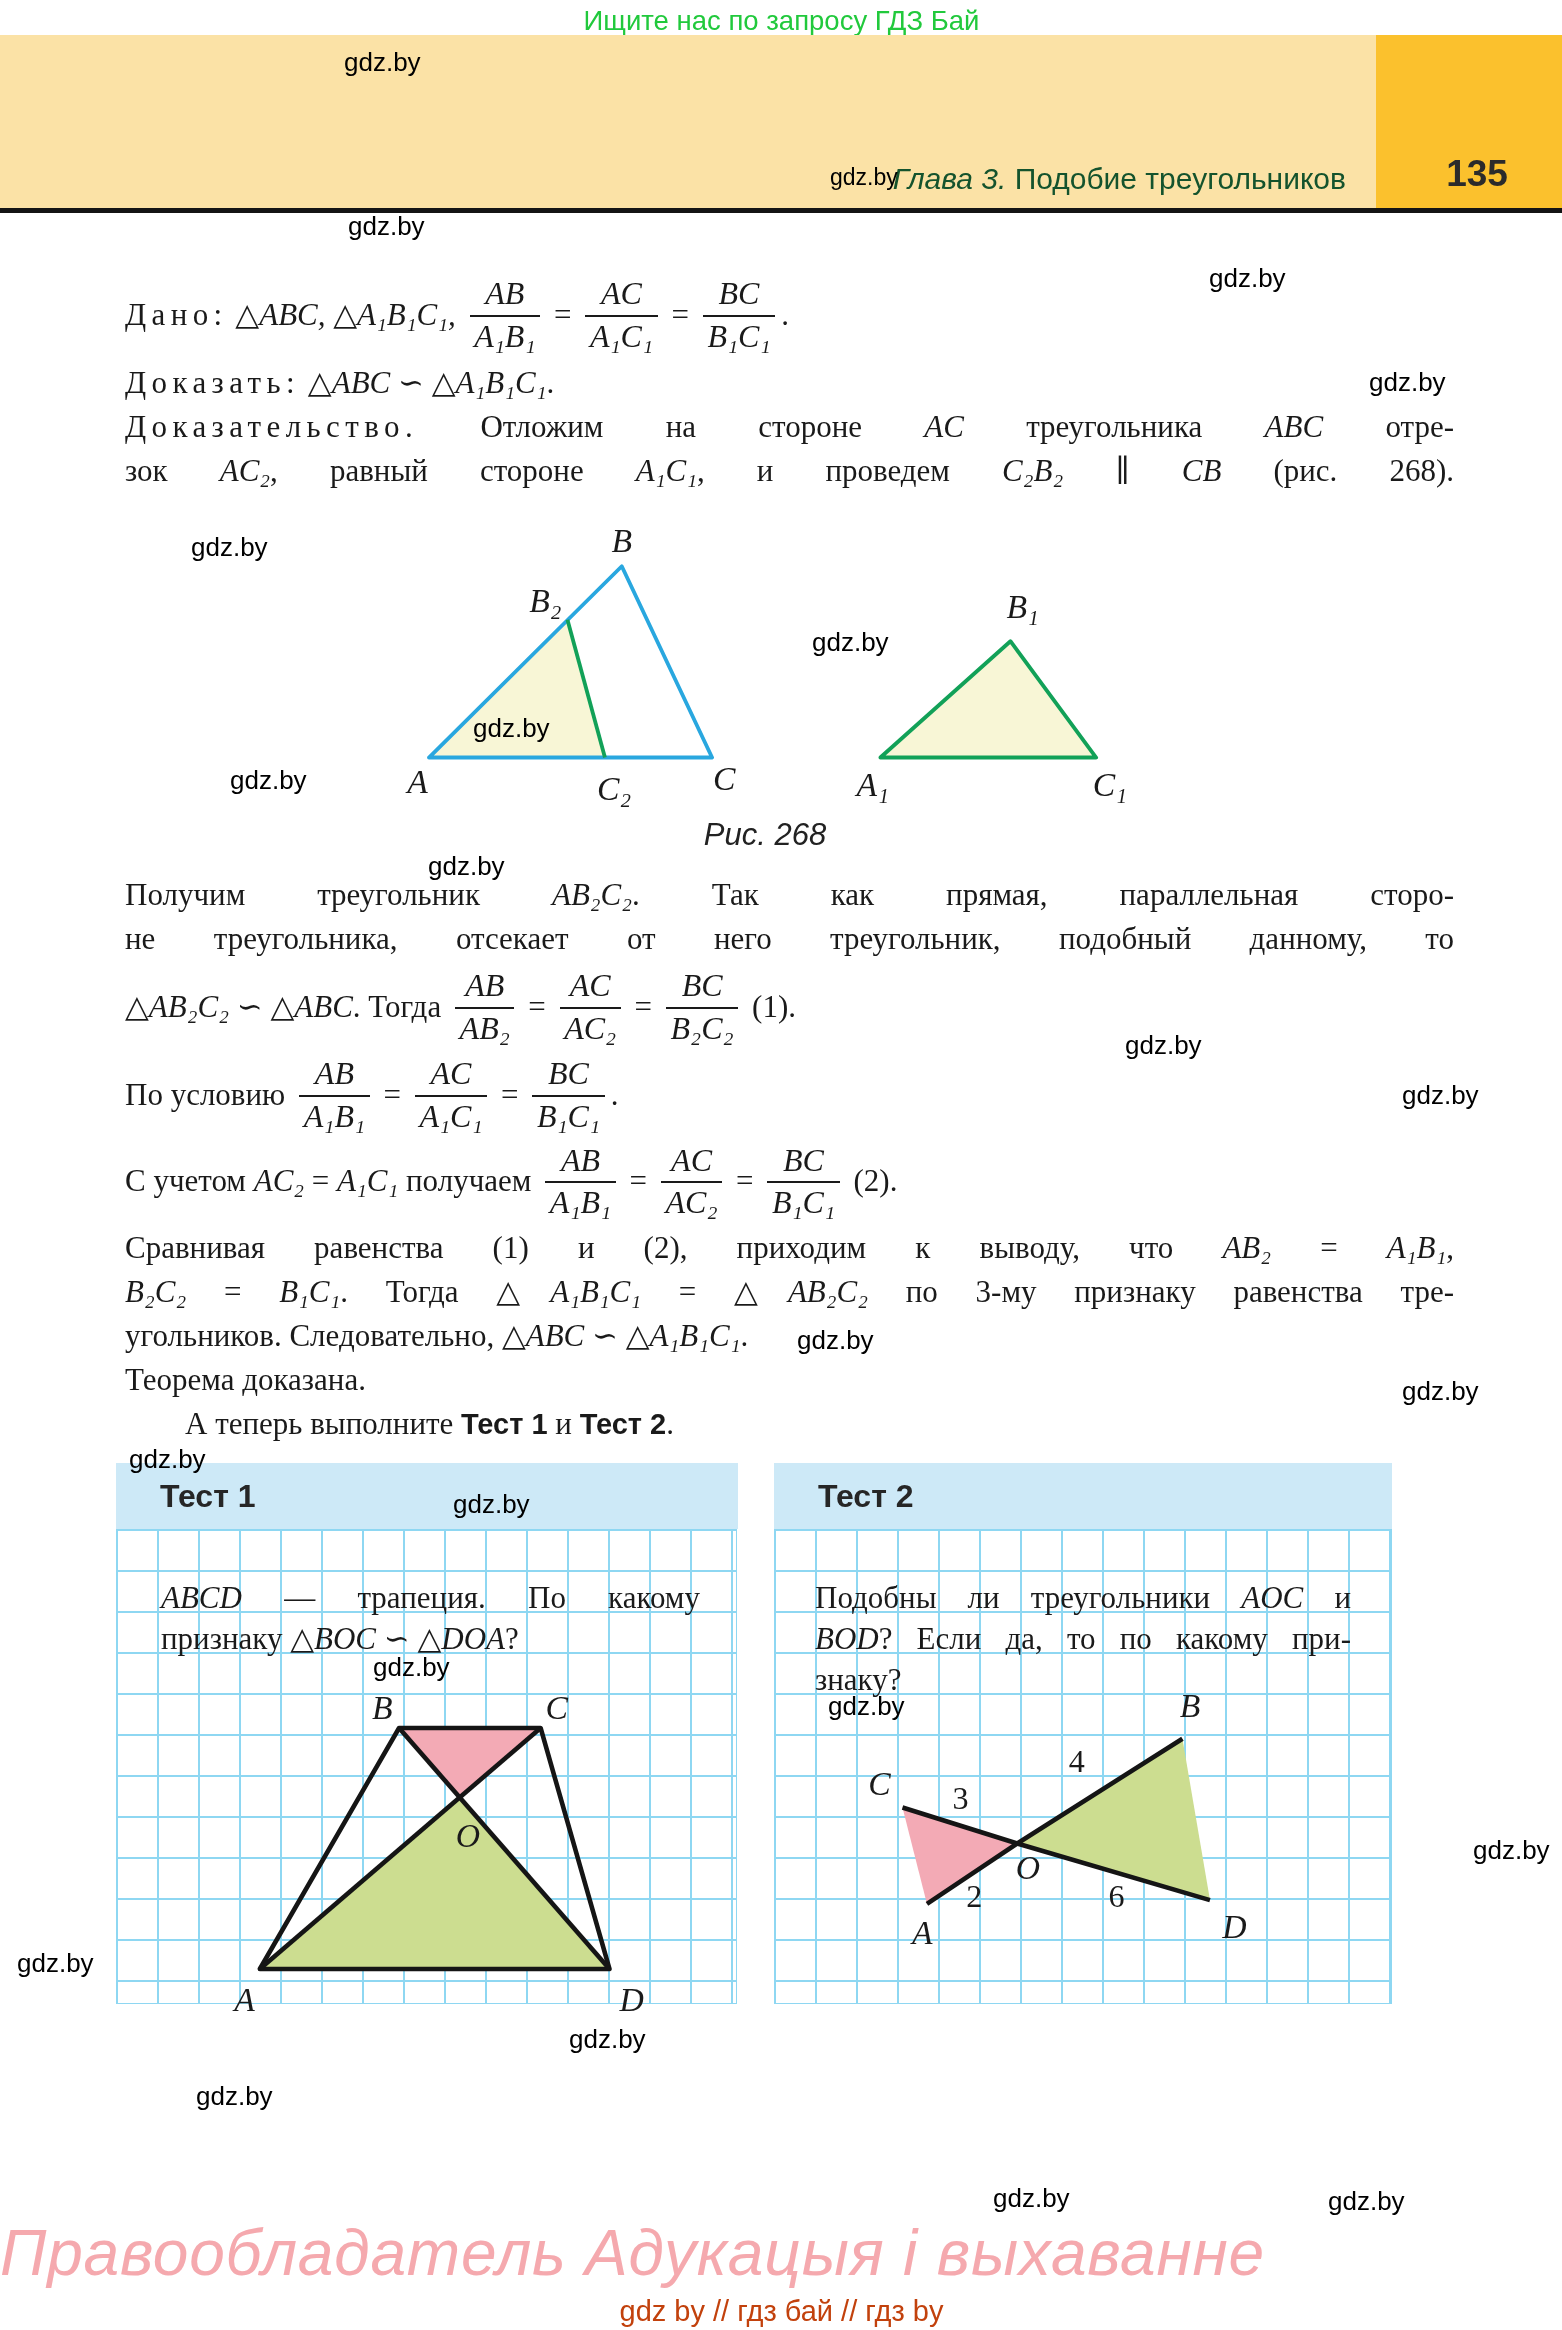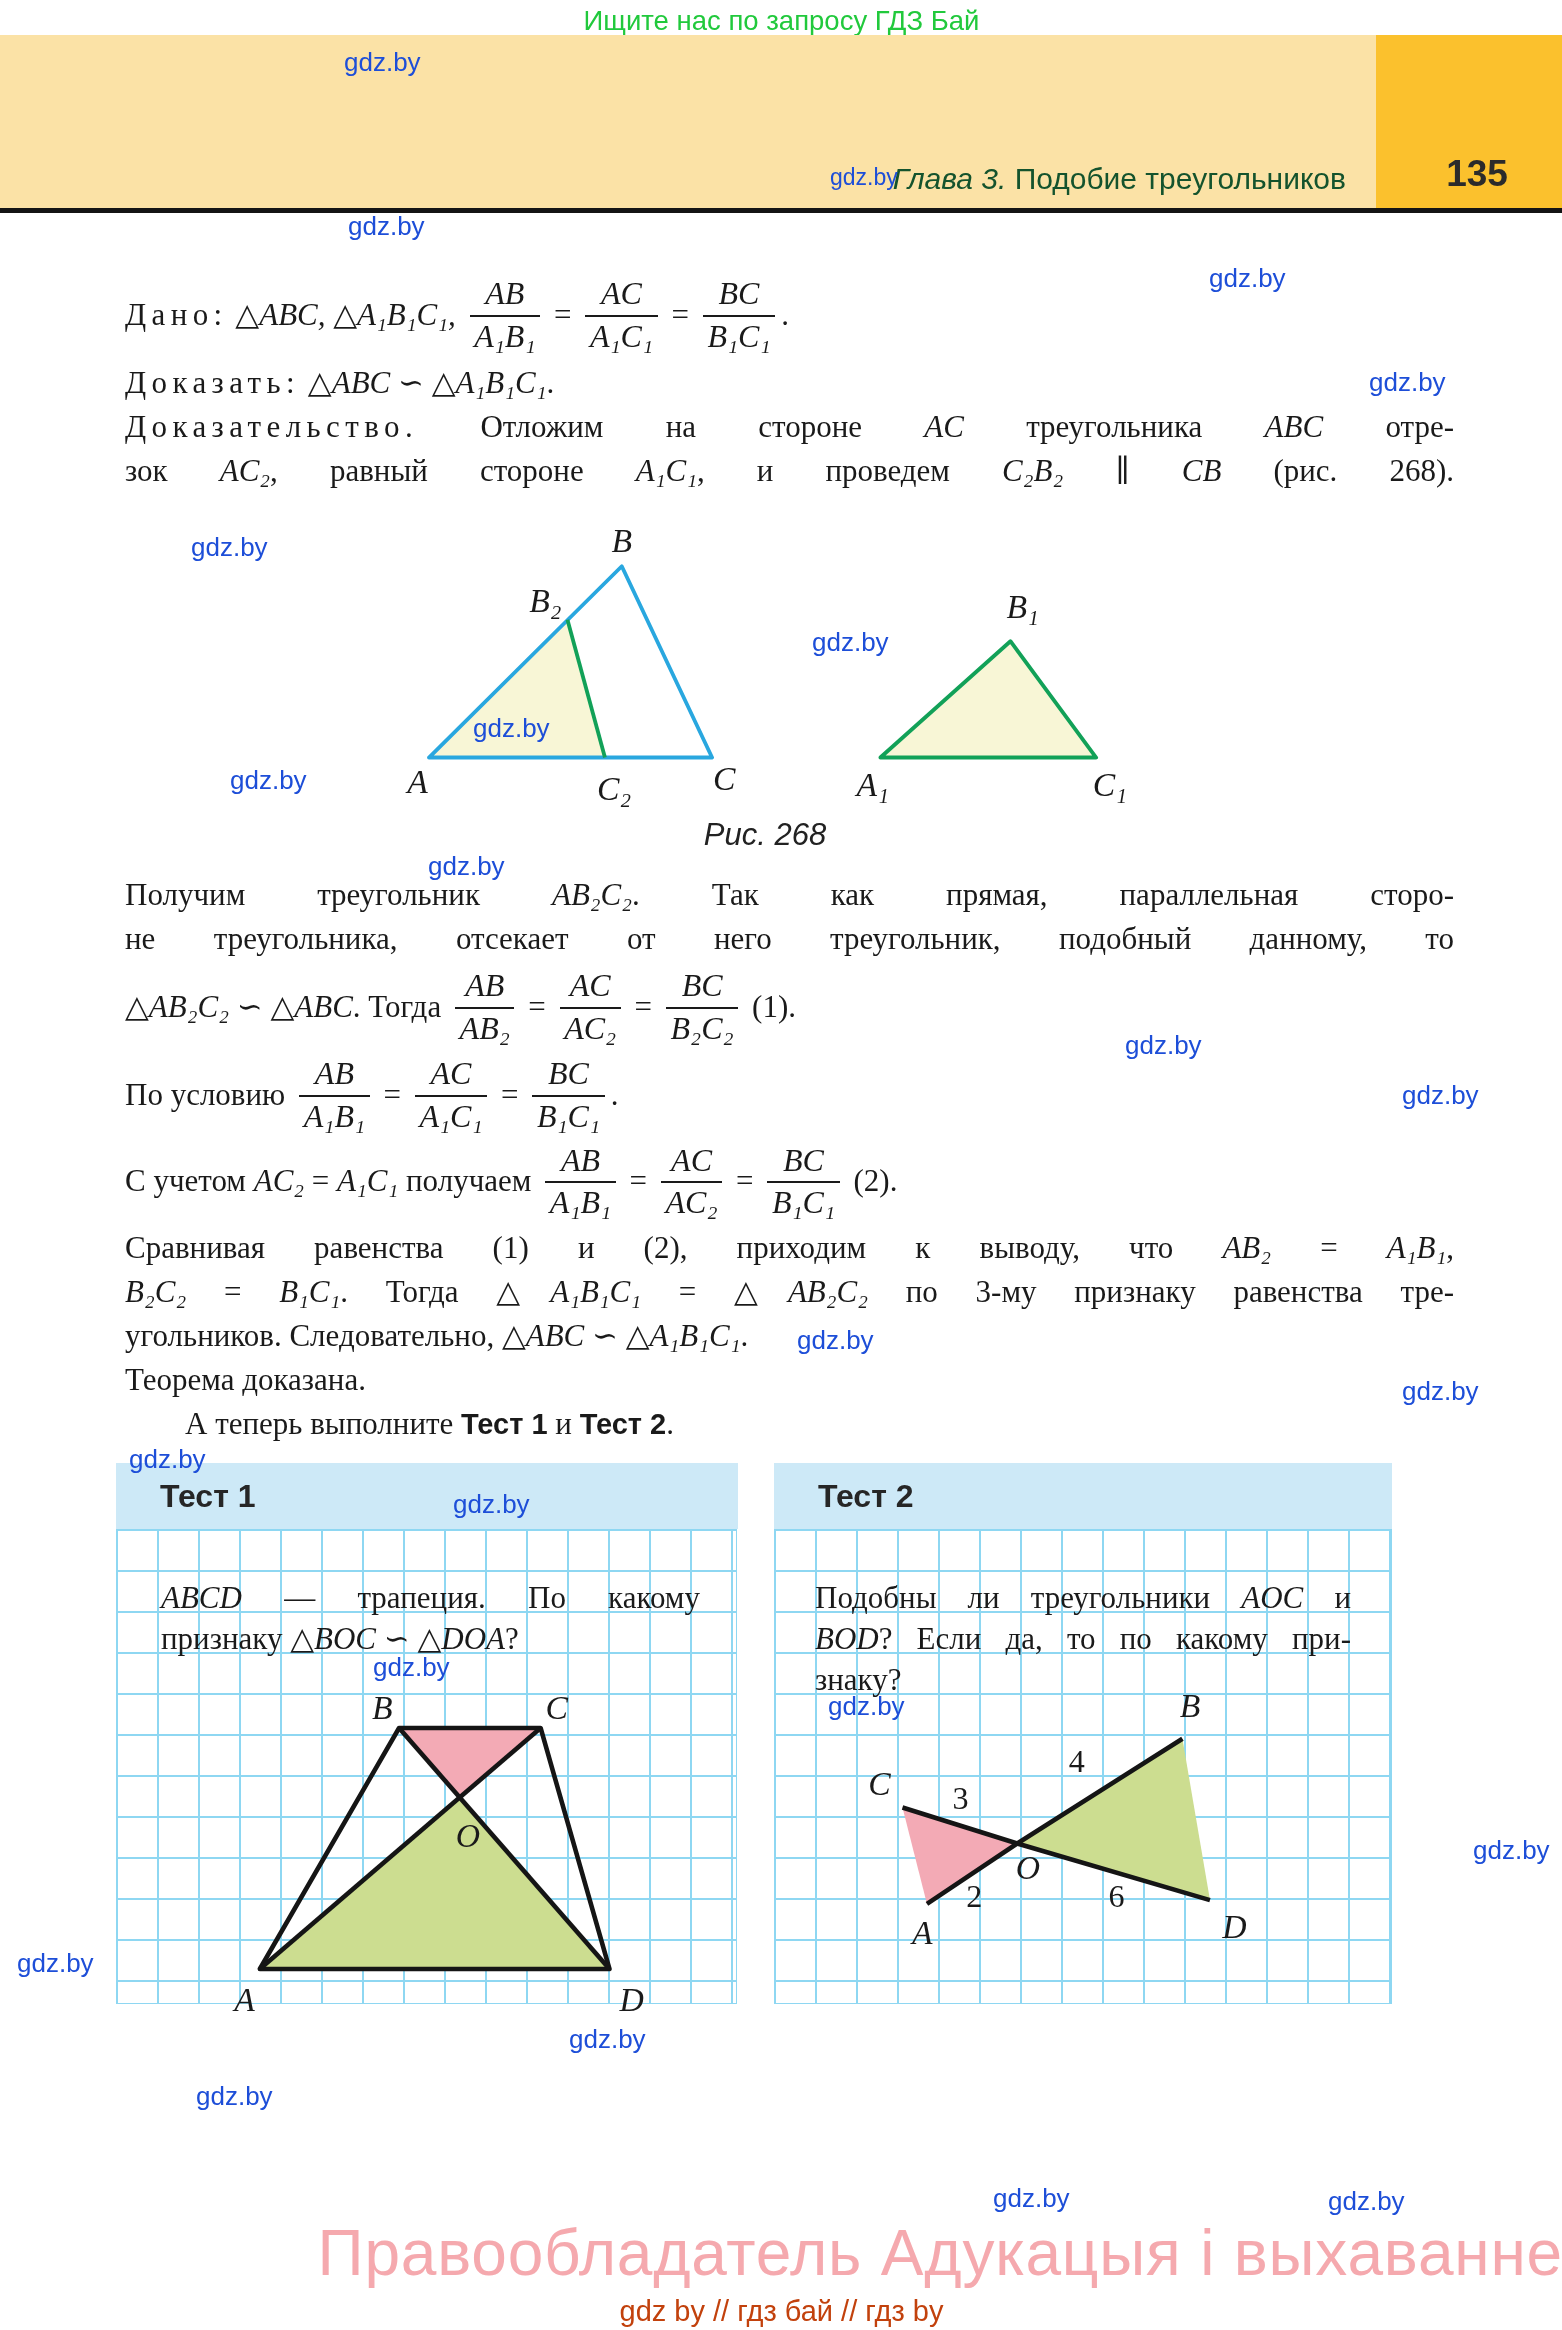--- a/index.html
+++ b/index.html
@@ -46,25 +46,25 @@
   .test-title{position:absolute;left:44px;top:0;line-height:66px;font-family:"Liberation Sans","DejaVu Sans",sans-serif;
               font-weight:bold;font-size:32px;color:#262626;}
   .grid{background:
       linear-gradient(to right,#8ed7f2 1.5px,transparent 1.5px) 0 0/41px 41px,
       linear-gradient(to bottom,#8ed7f2 1.5px,transparent 1.5px) 0 0/41px 41px,#ffffff;
       border-right:1.5px solid #8ed7f2;border-bottom:1.5px solid #8ed7f2;}
   .qtext{font-size:31px;line-height:41px;}
   .qtext .line.j{text-align:justify;text-align-last:justify;}
 
   
-  .wm{position:absolute;font-family:"Liberation Sans","DejaVu Sans",sans-serif;font-size:26px;color:#1d4ed8;z-index:6;}
+  .wm{position:absolute;font-family:"Liberation Sans","DejaVu Sans",sans-serif;font-size:26px;color:#000000;z-index:6;}
 
   
-  .copyright{top:2216px;left:0;width:100%;text-align:right;font-family:"Liberation Sans","DejaVu Sans",sans-serif;
-             font-size:64px;color:#f5a9ae;letter-spacing:0.8px;}
+  .copyright{top:2216px;left:0;width:100%;text-align:left;font-family:"Liberation Sans","DejaVu Sans",sans-serif;
+             font-style:italic;font-size:64px;color:#f5a9ae;letter-spacing:0.8px;}
   .links{top:2295px;left:0;width:100%;text-align:center;font-family:"Liberation Sans","DejaVu Sans",sans-serif;
          font-size:29px;color:#c2410c;}
   svg{position:absolute;overflow:visible;}
 </style>
 </head>
 <body>
 
 <div class="abs promo">Ищите нас по запросу ГДЗ Бай</div>
 
 <div class="abs band"></div>

